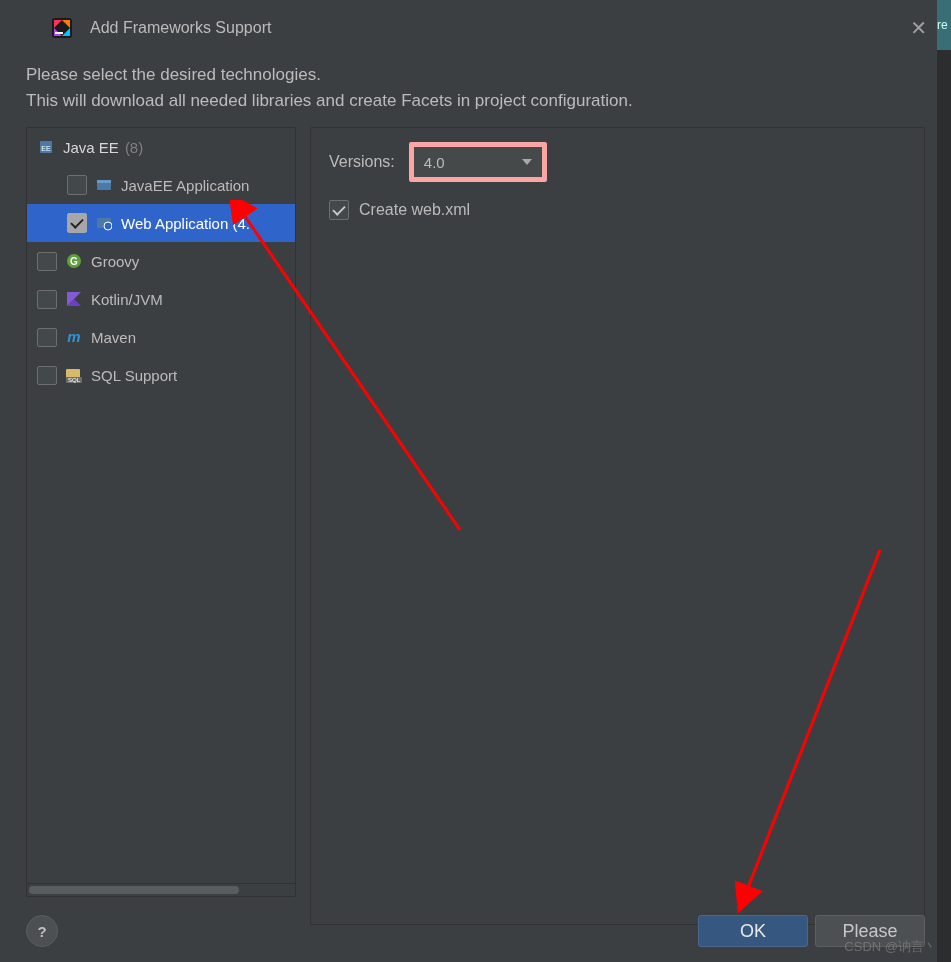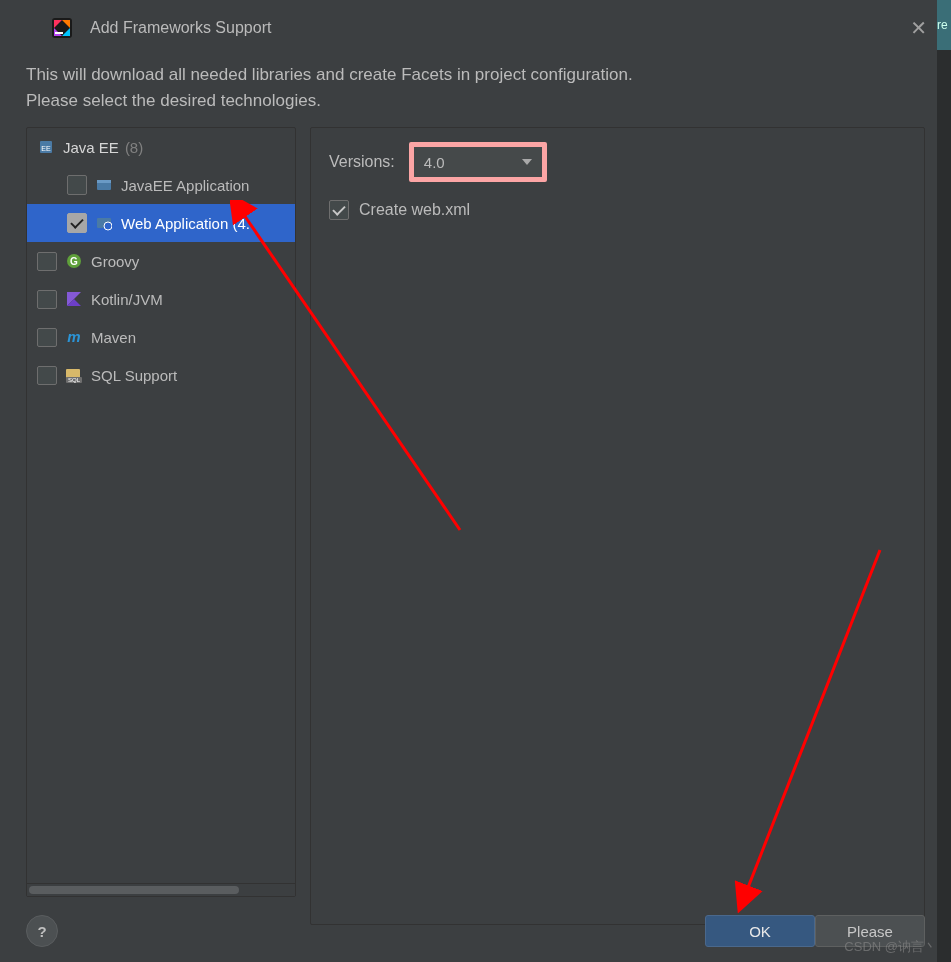--- a/index.html
+++ b/index.html
@@ -27,21 +27,21 @@
   .hscroll-thumb{position:absolute;left:2px;top:2px;height:8px;width:210px;background:#5a5d5f;border-radius:4px;}
   .row{display:flex;align-items:center;margin-bottom:18px;}
   .label{color:#bbbbbb;margin-right:14px;font-size:16px;}
   .select{display:flex;align-items:center;justify-content:space-between;width:108px;height:30px;border:5px solid #fca5a5;background:#45494a;color:#bbbbbb;padding:0 10px;border-radius:2px;cursor:pointer;}
   .select .caret{border-left:5px solid transparent;border-right:5px solid transparent;border-top:6px solid #a9a9a9;}
   .chk2{width:18px;height:18px;border:1px solid #6e6e6e;border-radius:2px;margin-right:10px;background:#43494a;display:inline-flex;align-items:center;justify-content:center;cursor:pointer;}
   .chk2.checked::after{content:"";width:10px;height:5px;border-left:2px solid #c7c7c7;border-bottom:2px solid #c7c7c7;transform:rotate(-45deg) translate(1px,-1px);}
   .footer{position:absolute;left:0;right:0;bottom:0;height:62px;display:flex;align-items:center;padding:0 26px;}
   .help{width:30px;height:30px;border-radius:50%;background:#4c5052;color:#bfbfbf;display:flex;align-items:center;justify-content:center;font-weight:bold;cursor:pointer;border:1px solid #5a5d5f;}
   .spacer{flex:1;}
-  .btn{height:32px;min-width:110px;border:1px solid #5e6060;background:#4c5052;color:#c7c7c7;border-radius:3px;font-size:15px;cursor:pointer;margin-left:0;}
+  .btn{height:32px;min-width:110px;border:1px solid #5e6060;background:#4c5052;color:#c7c7c7;border-radius:3px;font-size:18px;cursor:pointer;margin-left:7px;}
   .btn.primary{background:#365880;border-color:#4a688c;color:#e8e8e8;}
   .watermark{position:absolute;right:14px;bottom:6px;color:#8a8a8a;font-size:13px;opacity:.6;}
   .right-crop{position:absolute;right:0;top:50px;bottom:0;width:14px;background:#2b2d2e;}
   .right-crop-top{position:absolute;right:0;top:0;width:14px;height:50px;background:#3a6e77;display:flex;align-items:center;justify-content:flex-start;color:#cfe;font-size:12px;}
   svg.arrow{position:absolute;pointer-events:none;}
 </style>
 </head>
 <body>
 
 <div class="right-crop-top">
@@ -58,22 +58,22 @@
       <path d="M19 11 L19 19 L11 19 Z" fill="#00c4ff"></path>
       <path d="M3 11 L3 19 L11 19 Z" fill="#b345f1"></path>
       <rect x="4" y="15" width="8" height="2" fill="#fff"></rect>
     </svg>
   </span>
   <span class="title">Add Frameworks Support</span>
   <span class="close-x">✕</span>
 </div>
 
 <div class="desc">
+  <div>Please select the desired technologies.</div>
   <div>This will download all needed libraries and create Facets in project configuration.</div>
-  <div>Please select the desired technologies.</div>
 </div>
 
 <div class="body">
   <div class="panel left-panel">
     <div class="treebox">
 
       <div class="tree-row parent">
         <span class="ic">
           <svg width="16" height="16">
               <rect x="2" y="2" width="12" height="12" fill="#4a7aa5" rx="1"></rect>

